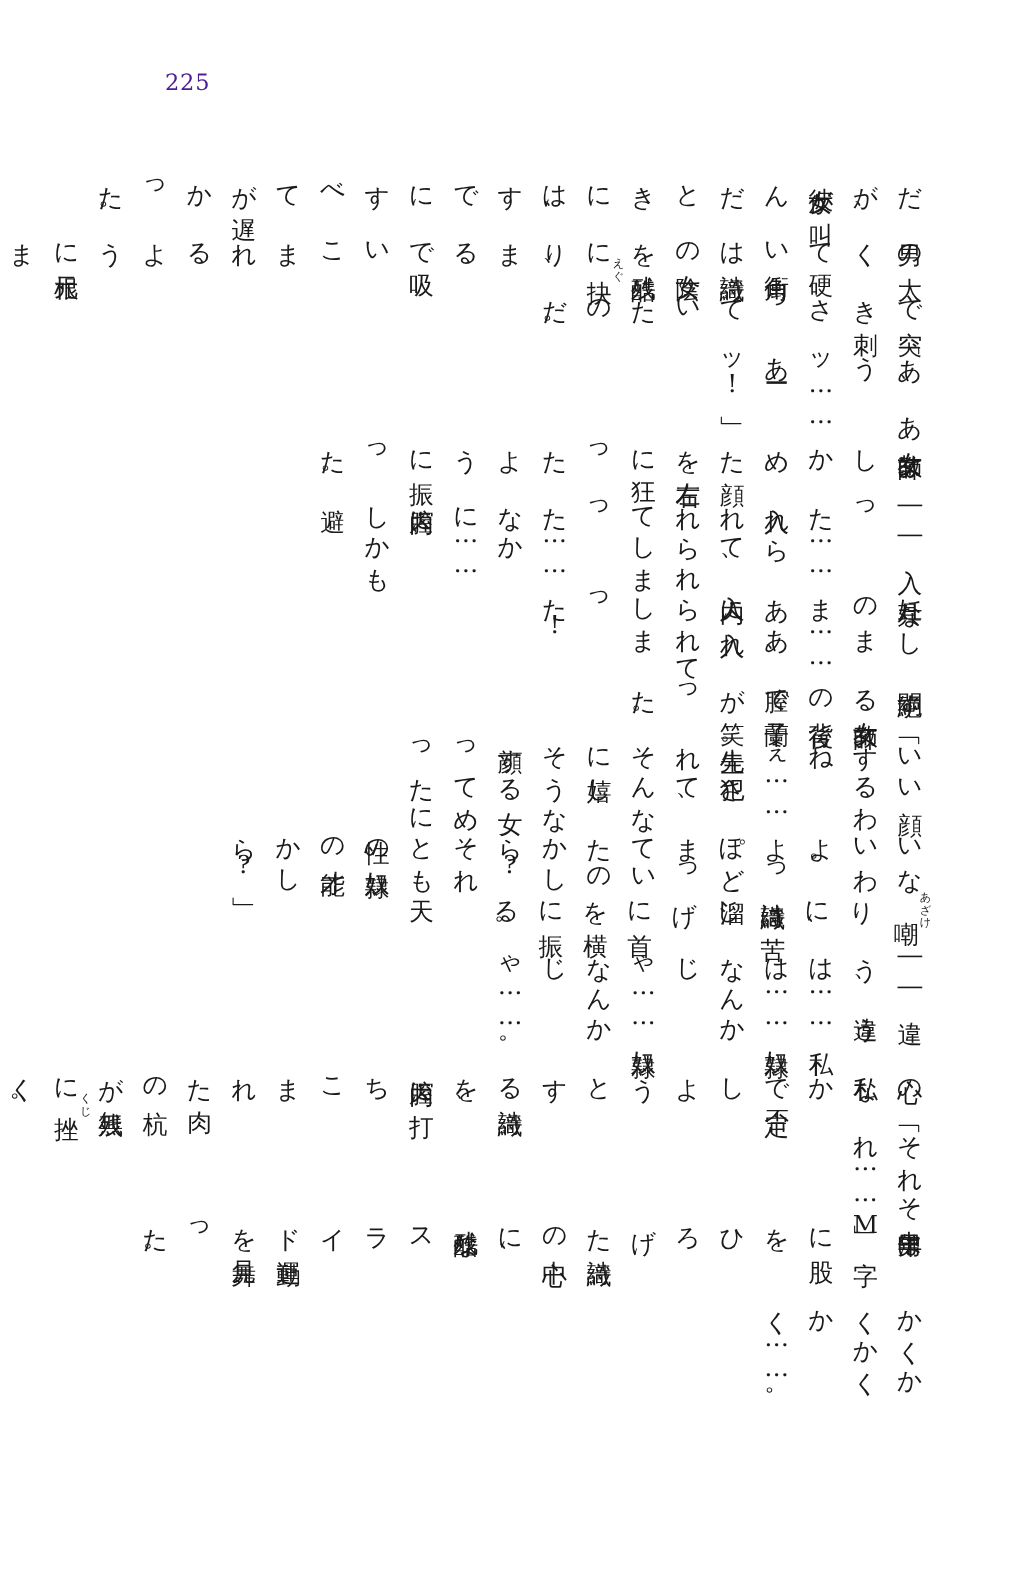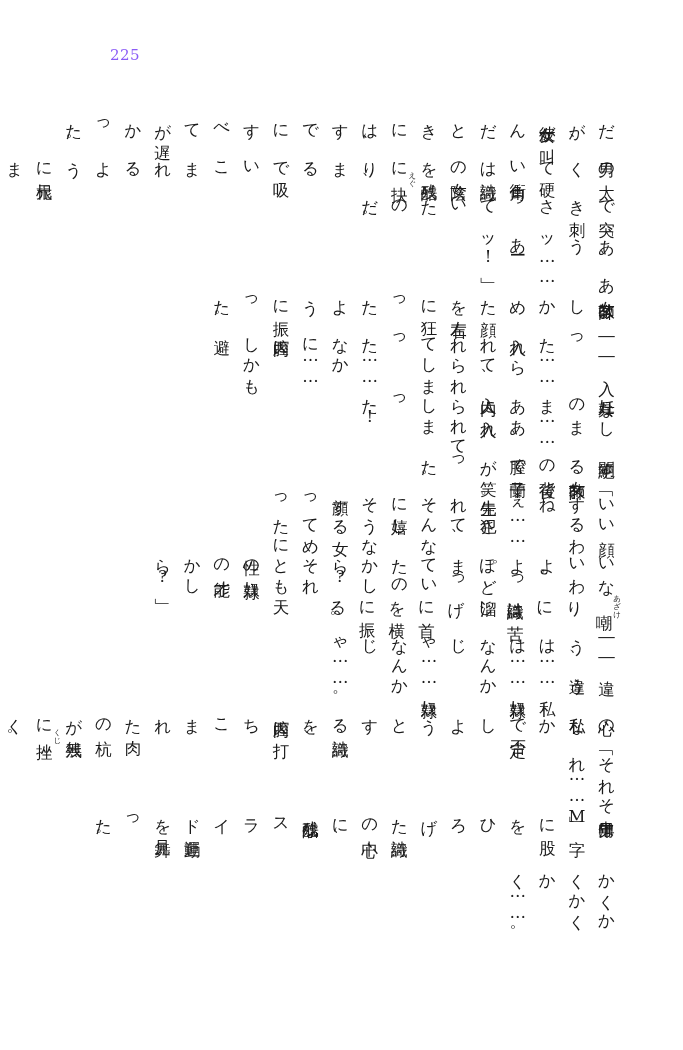--- a/index.html
+++ b/index.html
@@ -20,21 +20,21 @@
     height: 1050px;
     background: #ffffff;
   }
   .page-number {
     position: absolute;
     left: 110px;
     top: 46px;
     font-size: 15px;
     letter-spacing: 0.5px;
     font-family: "DejaVu Serif", "Liberation Serif", serif;
-    color: #8b5cf6;
+    color: #4c1d95;
   }
   .text-block {
     position: absolute;
     top: 95px;
     right: 62px;
     height: 840px;
     display: flex;
     flex-direction: row;
     writing-mode: vertical-rl;
     -webkit-writing-mode: vertical-rl;

